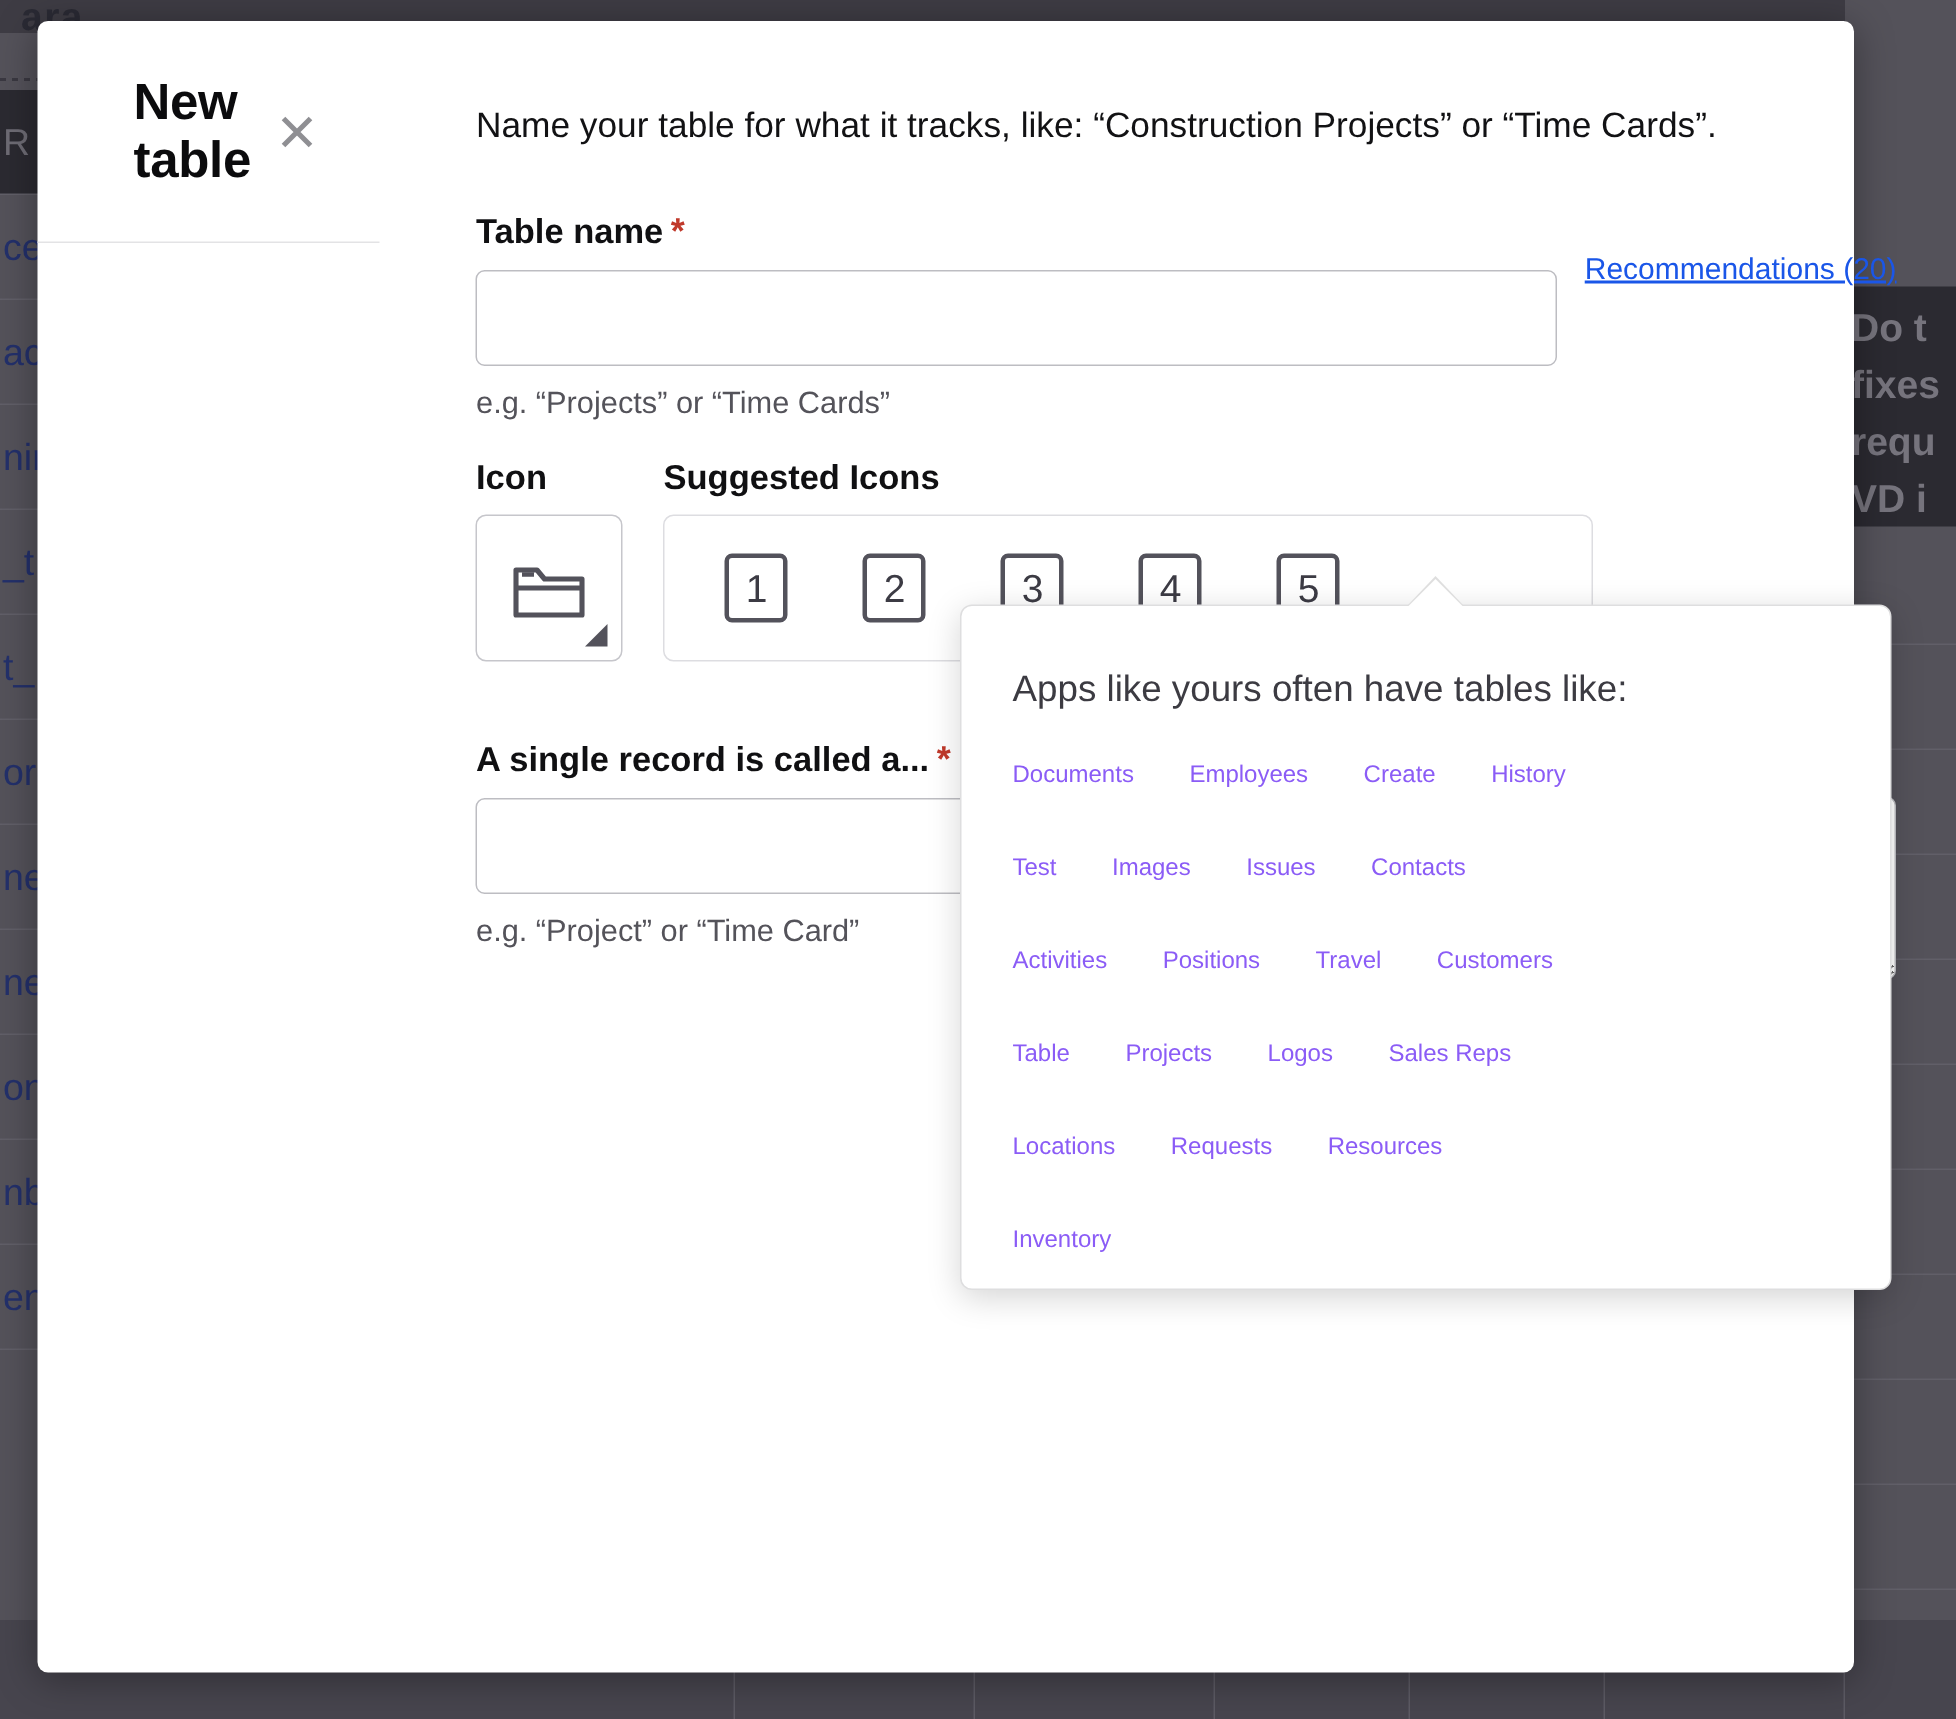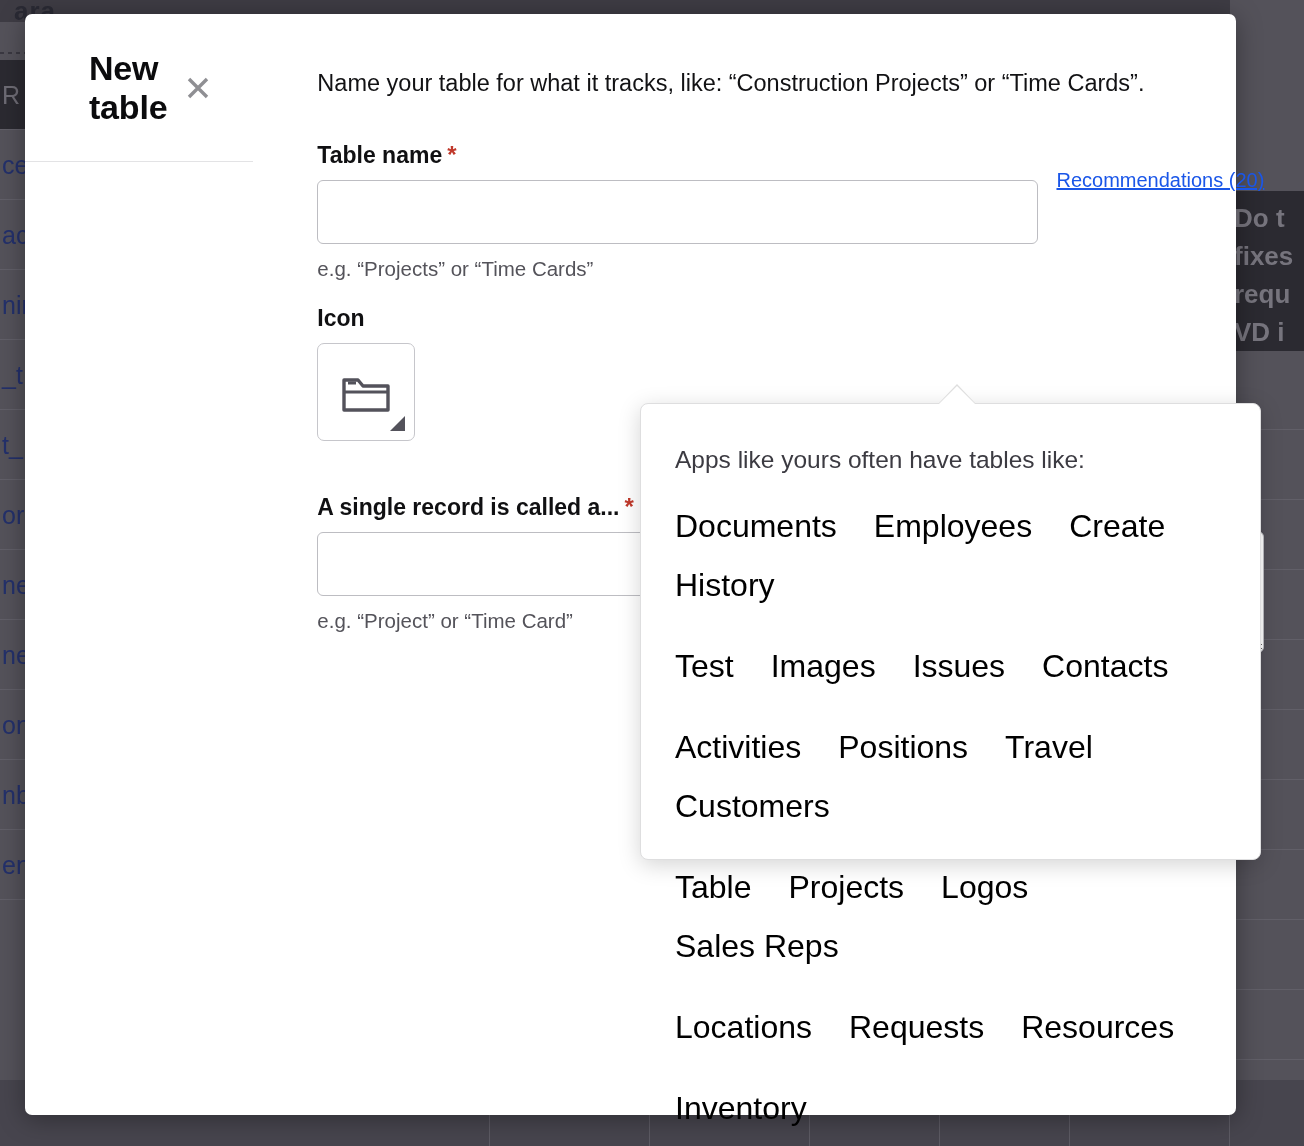--- a/index.html
+++ b/index.html
@@ -146,21 +146,21 @@
   }
   #popover::before, #popover::after {
     content: ""; position: absolute; left: 297px; width: 0; height: 0;
     border-left: 19px solid transparent; border-right: 19px solid transparent;
   }
   #popover::before { top: -20px; border-bottom: 20px solid #dedede; }
   #popover::after { top: -18px; border-bottom: 19px solid #ffffff; }
   .pop-title { font-size: 24.5px; color: #3c3b42; margin-bottom: 34px; }
   .pop-list { display: flex; flex-wrap: wrap; column-gap: 37px; row-gap: 22px; }
   .pop-item {
-    font-size: 32px; color: #000000; cursor: pointer; white-space: nowrap; text-align: right;
+    font-size: 16px; color: #8b5cf6; cursor: pointer; white-space: nowrap; text-align: right;
   }
 </style>
 </head>
 <body>
 
 <div id="bg">
   <div class="bg-topbar">ara</div>
   <div class="bg-dotline"></div>
   <div class="bg-left-col">
       <div class="bg-row dark">R</div>
@@ -231,20 +231,30 @@
         <div class="icon-col-label">Icon</div>
         <div class="icon-swatch">
           <svg width="52" height="44" viewBox="0 0 52 44" aria-hidden="true">
             <path d="M4 10 h14 l5 6 h25 v24 H4 Z" fill="none" stroke="#53525b" stroke-width="3.4" stroke-linejoin="round"></path>
             <path d="M4 22 h44" stroke="#53525b" stroke-width="3.2"></path>
             <path d="M8 13 h8" stroke="#53525b" stroke-width="3"></path>
           </svg>
           <span class="caret"></span>
         </div>
       </div>
+      <div>
+        <div class="icon-col-label">Suggested Icons</div>
+        <div class="suggested-box" id="suggested-box">
+            <div class="num-icon">1</div>
+            <div class="num-icon">2</div>
+            <div class="num-icon">3</div>
+            <div class="num-icon">4</div>
+            <div class="num-icon">5</div>
+          </div>
+      </div>
     </div>
 
     <div class="row-bottom">
       <div>
         <div class="field-label">
           <span>A single record is called a...</span><span class="req">*</span>
         </div>
         <input class="input-small" type="text" placeholder="" style="">
         <div class="hint">e.g. “Project” or “Time Card”</div>
       </div>

